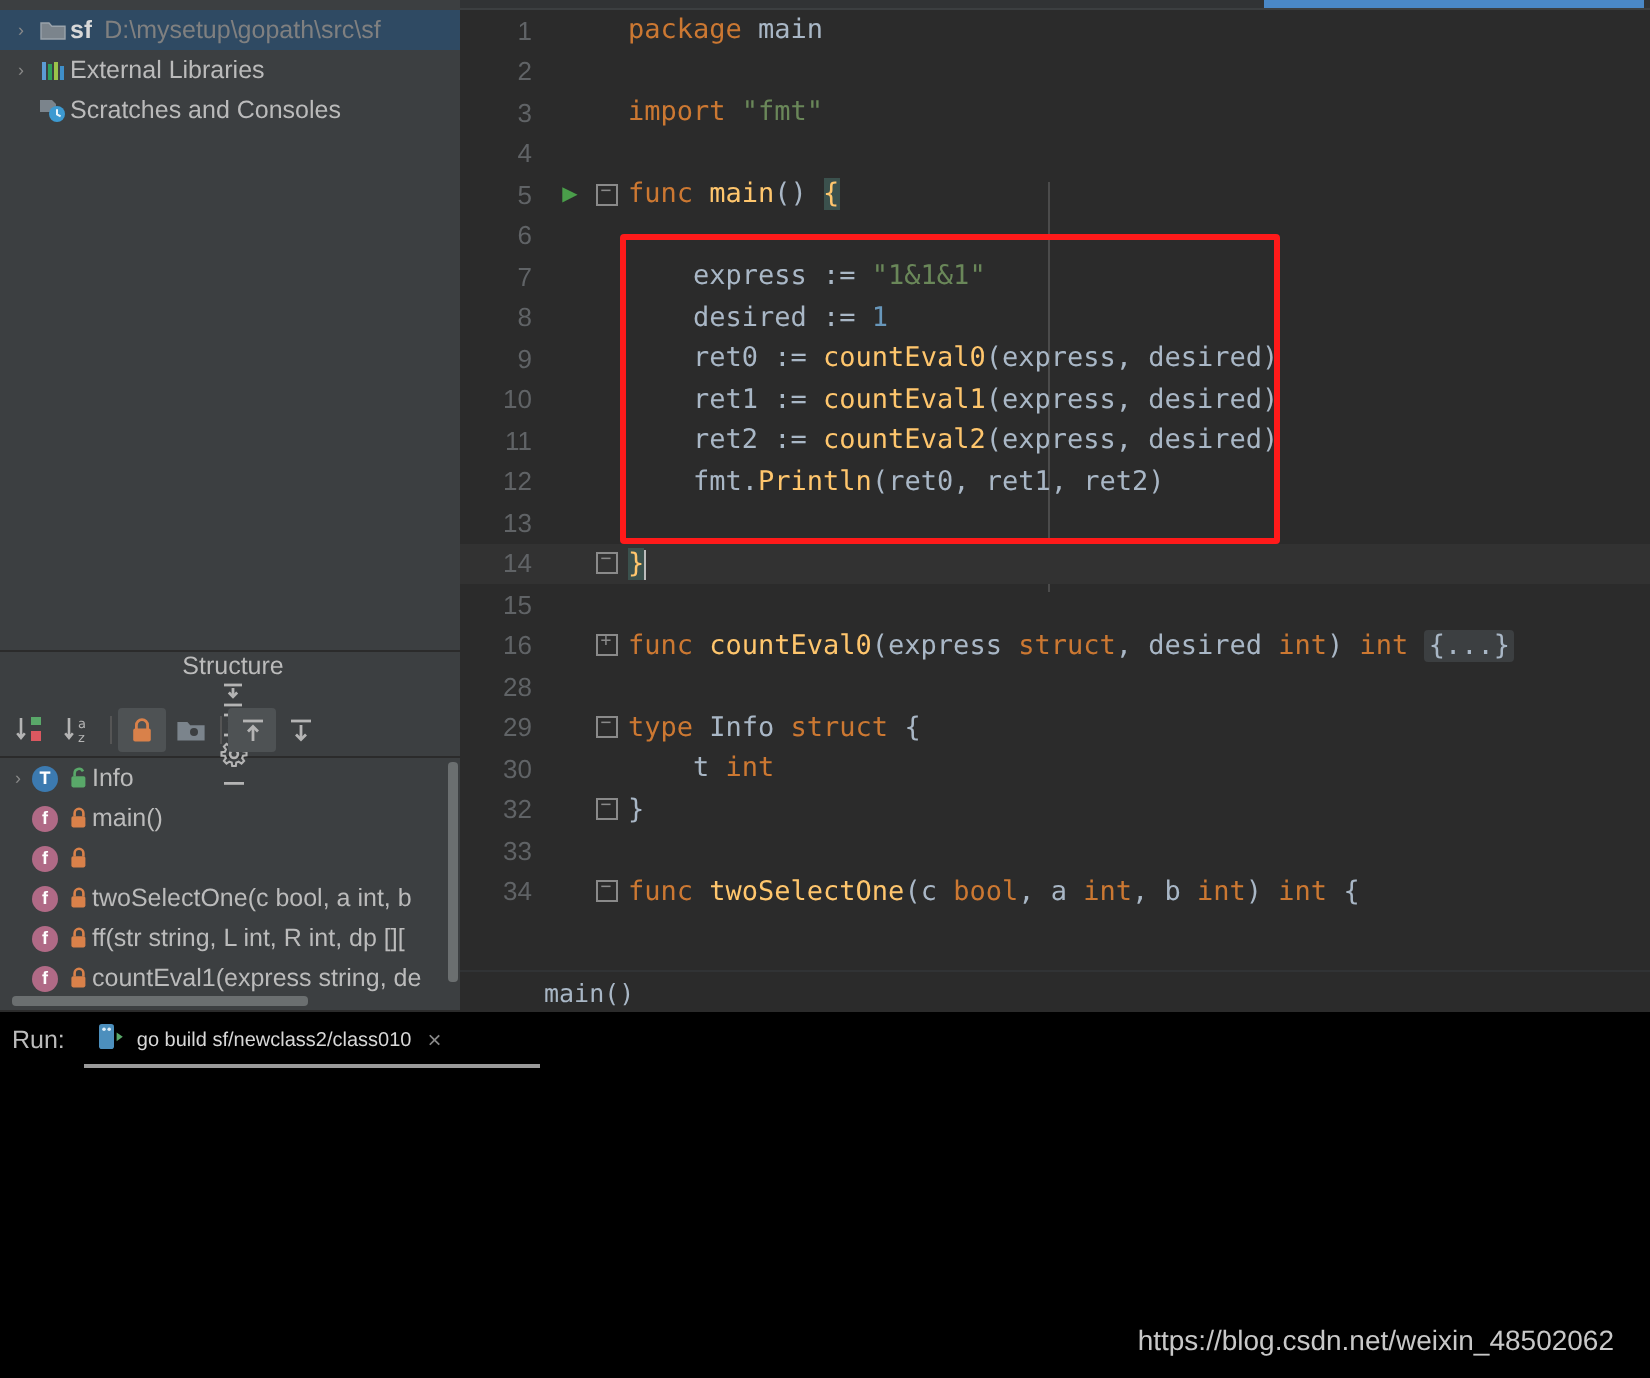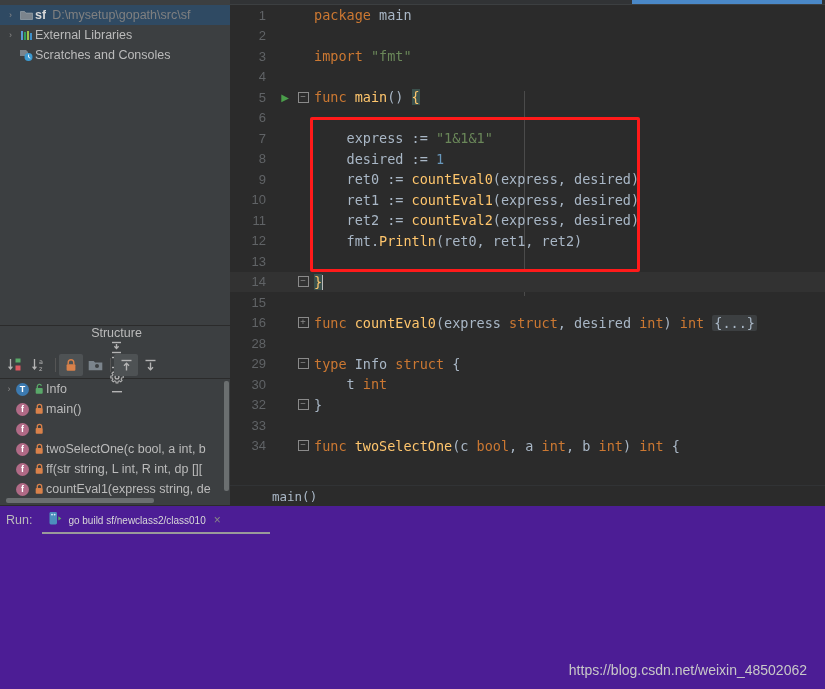--- a/index.html
+++ b/index.html
@@ -70,21 +70,21 @@
 
   
   #breadcrumb{position:absolute;left:230px;top:485px;width:595px;height:20px;background:#2b2b2b;
               display:flex;align-items:center;padding-left:42px;font-size:12.5px;color:#a9b7c6;
               font-family:"DejaVu Sans Mono","Liberation Mono",monospace;border-top:1px solid #313335;}
 
   
   #redbox-editor{position:absolute;left:310px;top:117px;width:324px;height:149px;border:3px solid #ff1a1a;border-radius:2px;pointer-events:none;}
 
   
-  #runwin{position:absolute;left:0;top:505px;width:825px;height:184px;background:#4c1d95;border-top:1px solid #2b2b2b;}
+  #runwin{position:absolute;left:0;top:505px;width:825px;height:184px;background:#000000;border-top:1px solid #2b2b2b;}
   #run-tabbar{height:28px;display:flex;align-items:center;padding-left:6px;position:relative;}
   #run-label{font-size:12.5px;color:#bbbbbb;margin-right:10px;}
   .run-tab{display:flex;align-items:center;height:26px;padding:0 6px;position:relative;}
   .run-tab .ttext{font-size:10px;color:#d8d8d8;margin-left:6px;}
   .run-tab .closex{margin-left:8px;color:#888;font-size:12px;}
   #run-tab-underline{position:absolute;left:42px;bottom:0;width:228px;height:2px;background:#9a9a9a;}
 
   
   #watermark{position:absolute;right:18px;bottom:12px;font-size:14px;color:#c8c8c8;font-family:"Liberation Sans",sans-serif;}
 </style>

